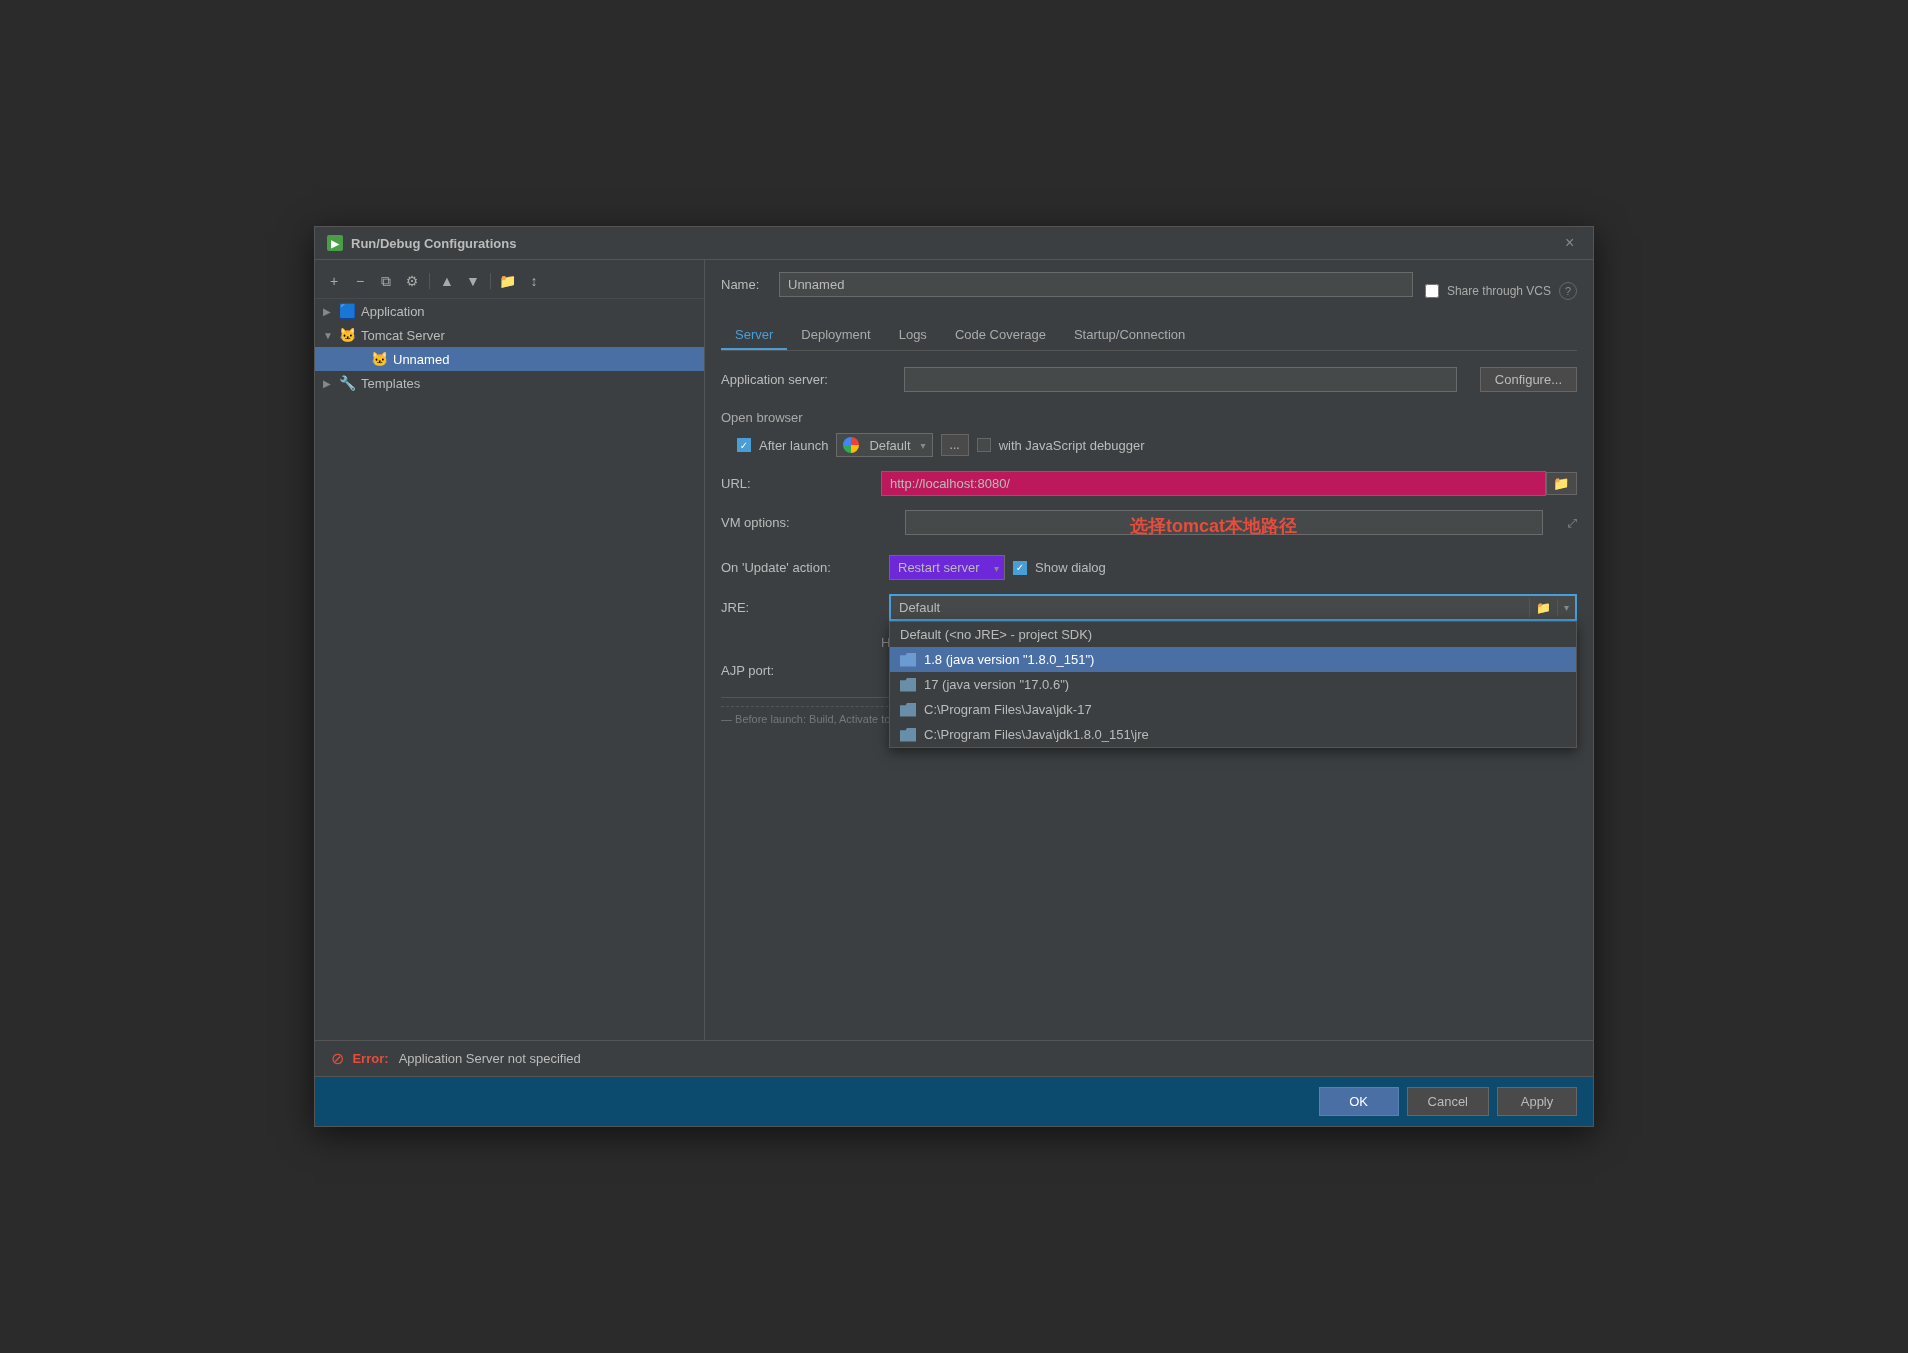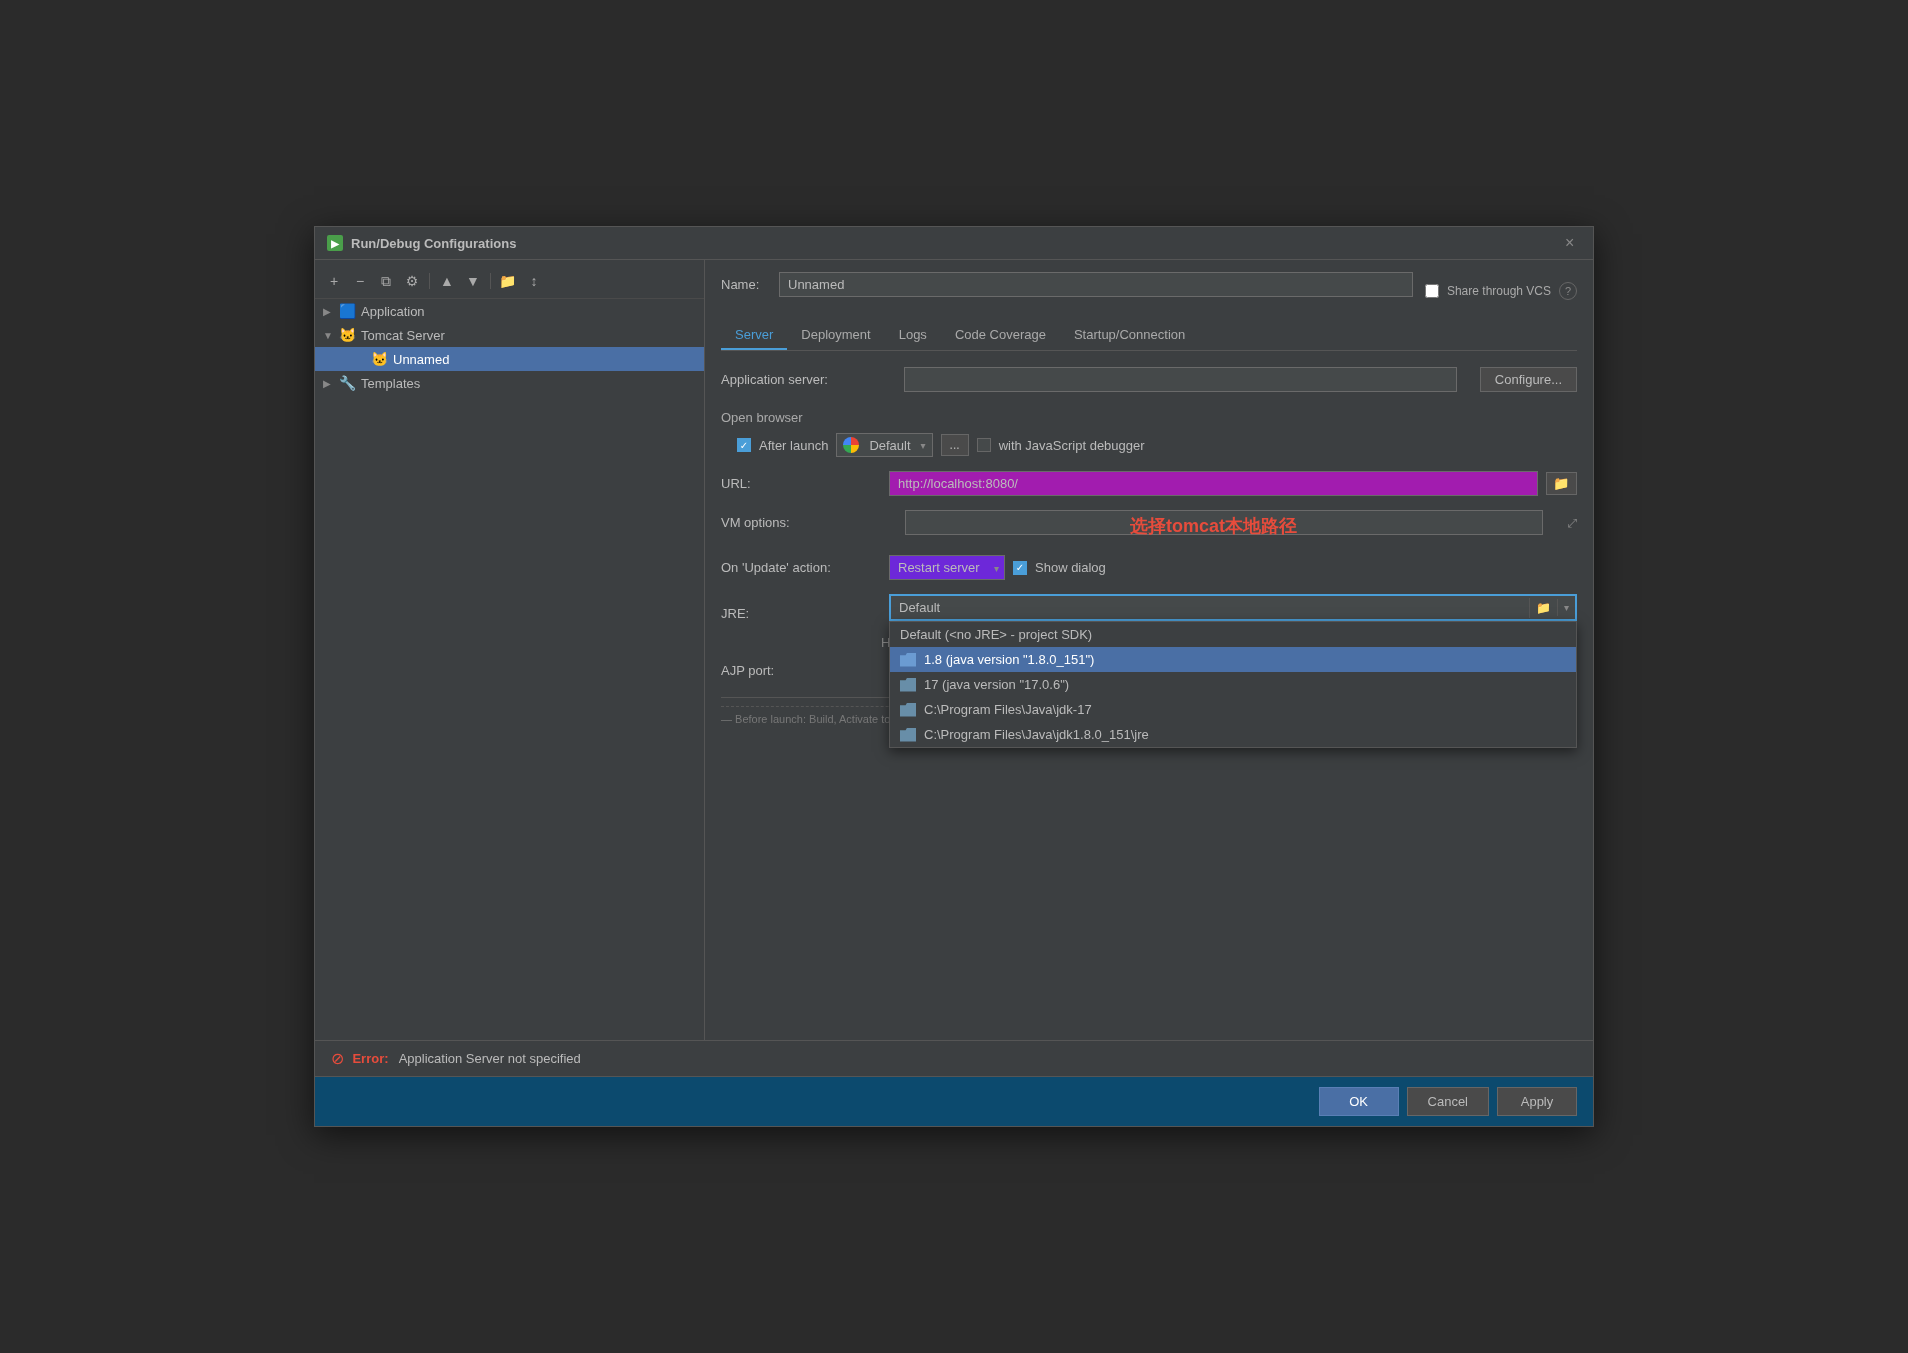--- a/index.html
+++ b/index.html
@@ -220,25 +220,25 @@
       background: #4a4a4a;
       border: 1px solid #666;
       color: #bbbbbb;
       padding: 3px 8px;
       cursor: pointer;
       font-size: 12px;
     }
     .url-row {
       display: flex;
       align-items: center;
-      gap: 8px;
+      gap: 0;
       margin-bottom: 14px;
     }
     .url-input {
-      background: #a21caf;
+      background: #be185d;
       border: 1px solid #6a6a6a;
       color: #bbbbbb;
       padding: 4px 8px;
       font-size: 13px;
       flex: 1;
     }
     .url-folder-btn {
       background: #4a4a4a;
       border: 1px solid #666;
       color: #888;
@@ -290,21 +290,21 @@
       position: absolute;
       right: 6px;
       top: 50%;
       transform: translateY(-50%);
       color: #888;
       pointer-events: none;
       font-size: 10px;
     }
     .jre-row {
       display: flex;
-      align-items: flex-end;
+      align-items: center;
       gap: 8px;
       margin-bottom: 14px;
       position: relative;
     }
     .jre-input-wrapper {
       flex: 1;
       display: flex;
       align-items: center;
       background: #45494a;
       border: 2px solid #4a9ed8;

